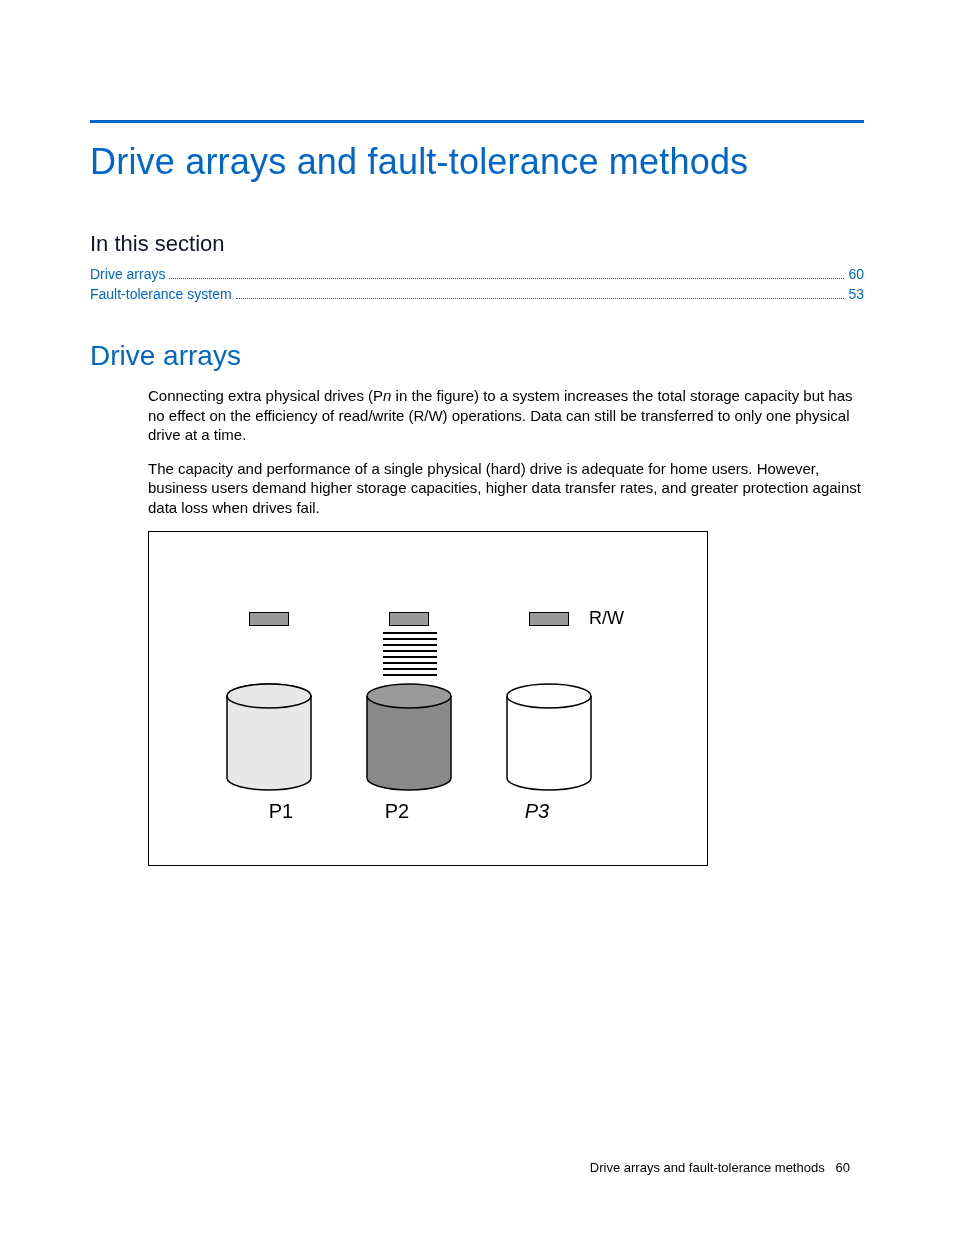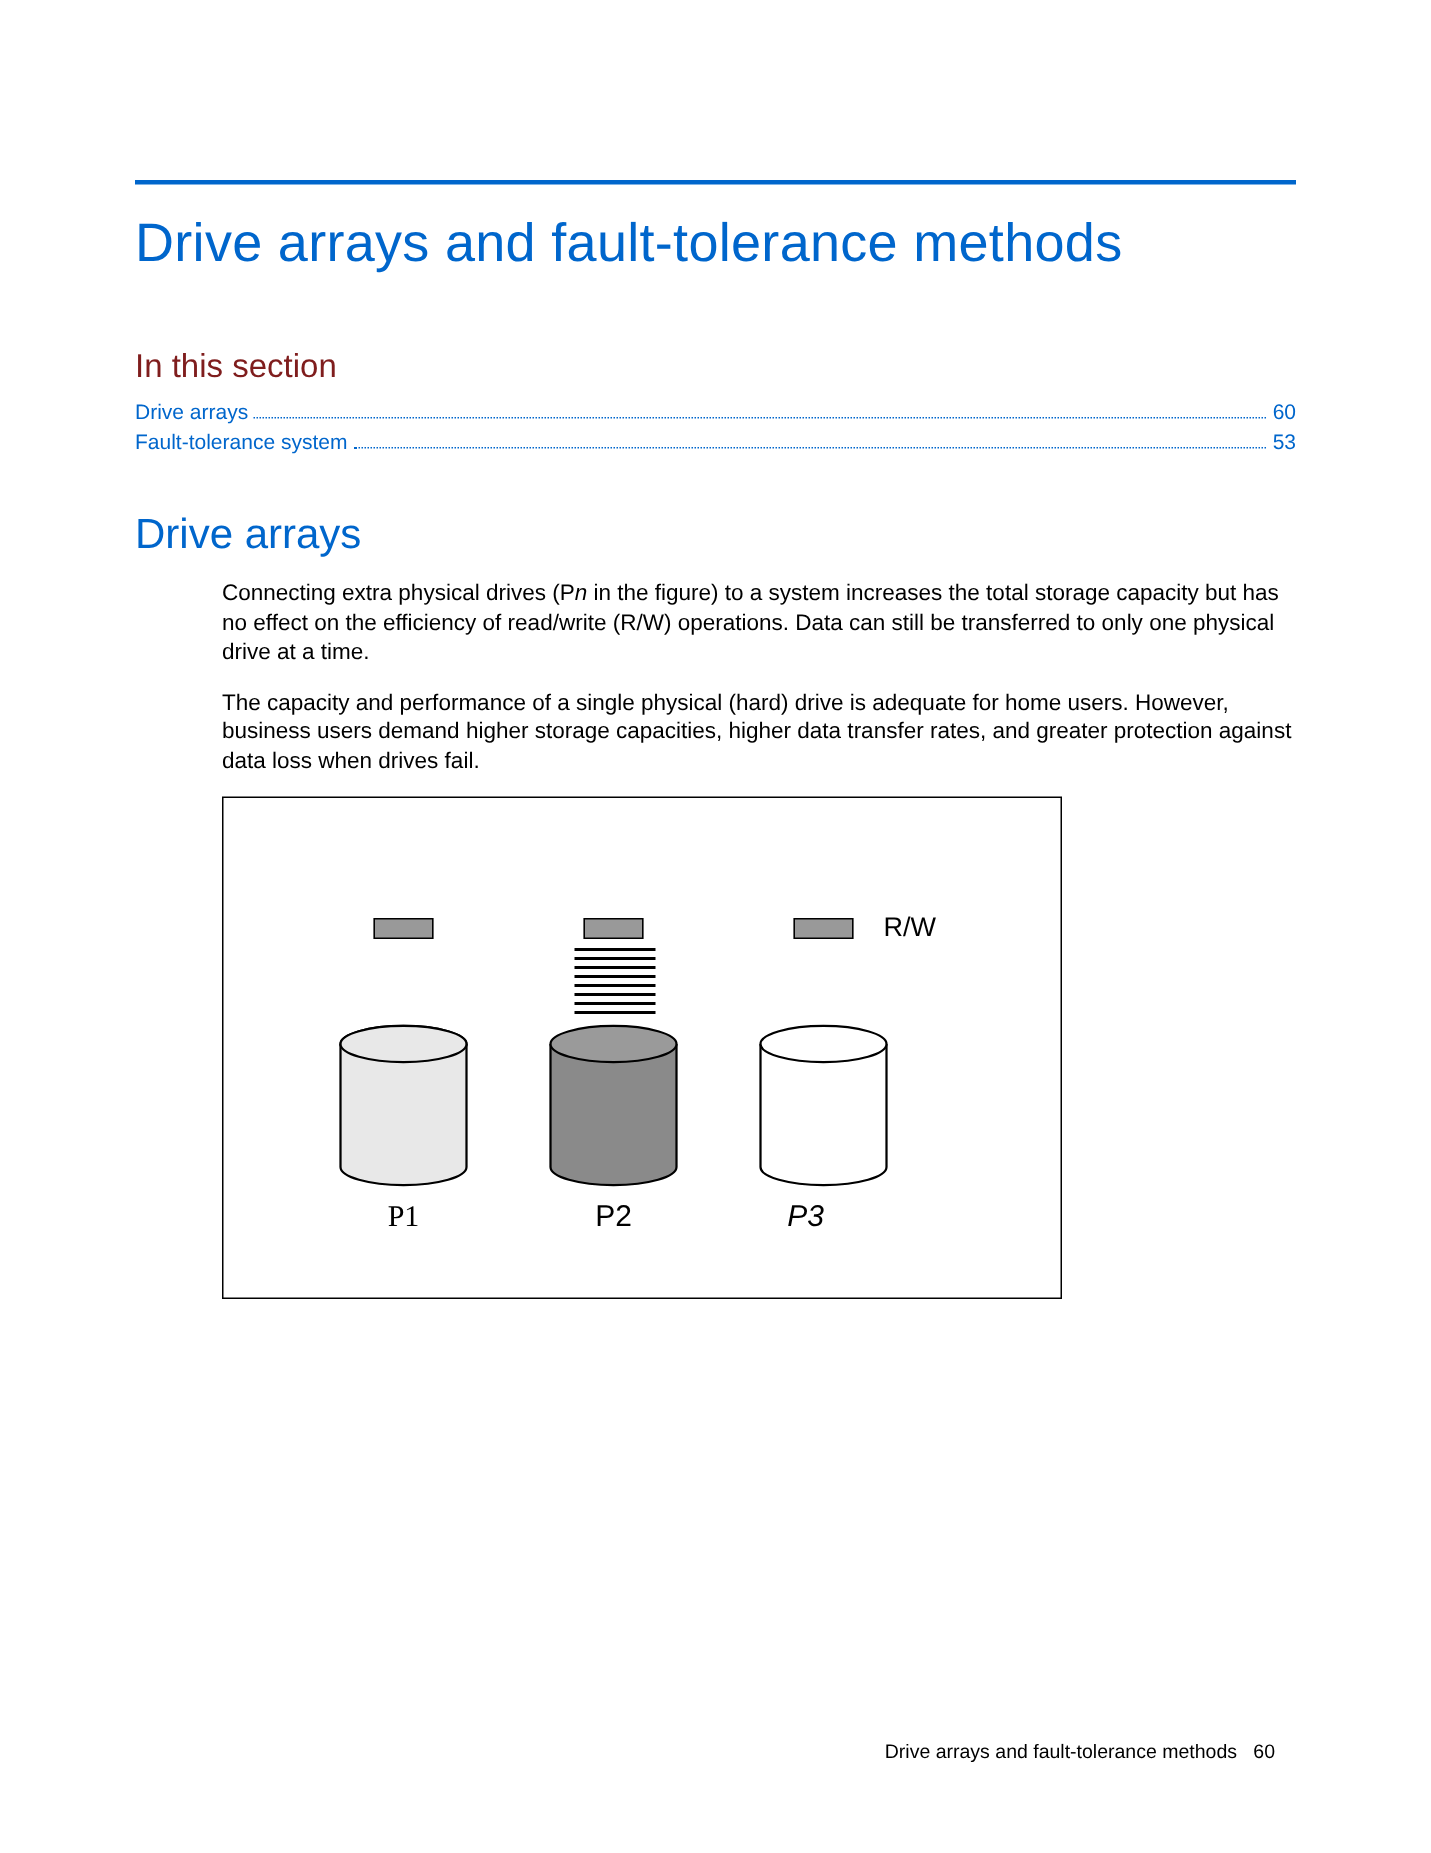--- a/index.html
+++ b/index.html
@@ -21,21 +21,21 @@
   .title {
     font-size: 36px;
     font-weight: 300;
     color: #0066cc;
     font-stretch: condensed;
     margin-bottom: 48px;
     letter-spacing: 0.2px;
   }
   .section-heading {
     font-size: 22px;
-    color: #7f1d1d;
+    color: #0f172a;
     font-weight: 300;
     margin-bottom: 8px;
   }
   .toc {
     margin-bottom: 36px;
   }
   .toc-row {
     display: flex;
     align-items: baseline;
     font-size: 14px;
@@ -159,29 +159,29 @@
         <div></div>
     </div>
 
     <div class="cyl" style="left:76px; top:150px;">
       <svg width="88" height="110" viewBox="0 0 88 110">
         <ellipse cx="44" cy="14" rx="42" ry="12" fill="#e8e8e8" stroke="#000" stroke-width="1.5"></ellipse>
         <path d="M2 14 L2 96 A42 12 0 0 0 86 96 L86 14" fill="#e8e8e8" stroke="#000" stroke-width="1.5"></path>
         <ellipse cx="44" cy="14" rx="42" ry="12" fill="#e8e8e8" stroke="#000" stroke-width="1.5"></ellipse>
       </svg>
     </div>
-    <div class="cyl-label" style="left:76px; top:268px;font-family:Liberation Serif, serif;">P1</div>
+    <div class="cyl-label" style="left:88px; top:268px;">P1</div>
 
     <div class="cyl" style="left:216px; top:150px;">
       <svg width="88" height="110" viewBox="0 0 88 110">
         <path d="M2 14 L2 96 A42 12 0 0 0 86 96 L86 14" fill="#8a8a8a" stroke="#000" stroke-width="1.5"></path>
         <ellipse cx="44" cy="14" rx="42" ry="12" fill="#9a9a9a" stroke="#000" stroke-width="1.5"></ellipse>
       </svg>
     </div>
-    <div class="cyl-label" style="left:216px; top:268px;">P2</div>
+    <div class="cyl-label" style="left:204px; top:268px;">P2</div>
 
     <div class="cyl" style="left:356px; top:150px;">
       <svg width="88" height="110" viewBox="0 0 88 110">
         <path d="M2 14 L2 96 A42 12 0 0 0 86 96 L86 14" fill="#fff" stroke="#000" stroke-width="1.5"></path>
         <ellipse cx="44" cy="14" rx="42" ry="12" fill="#fff" stroke="#000" stroke-width="1.5"></ellipse>
       </svg>
     </div>
     <div class="cyl-label" style="left:344px; top:268px;font-style:italic;">P3</div>
   </div>
 </div>

